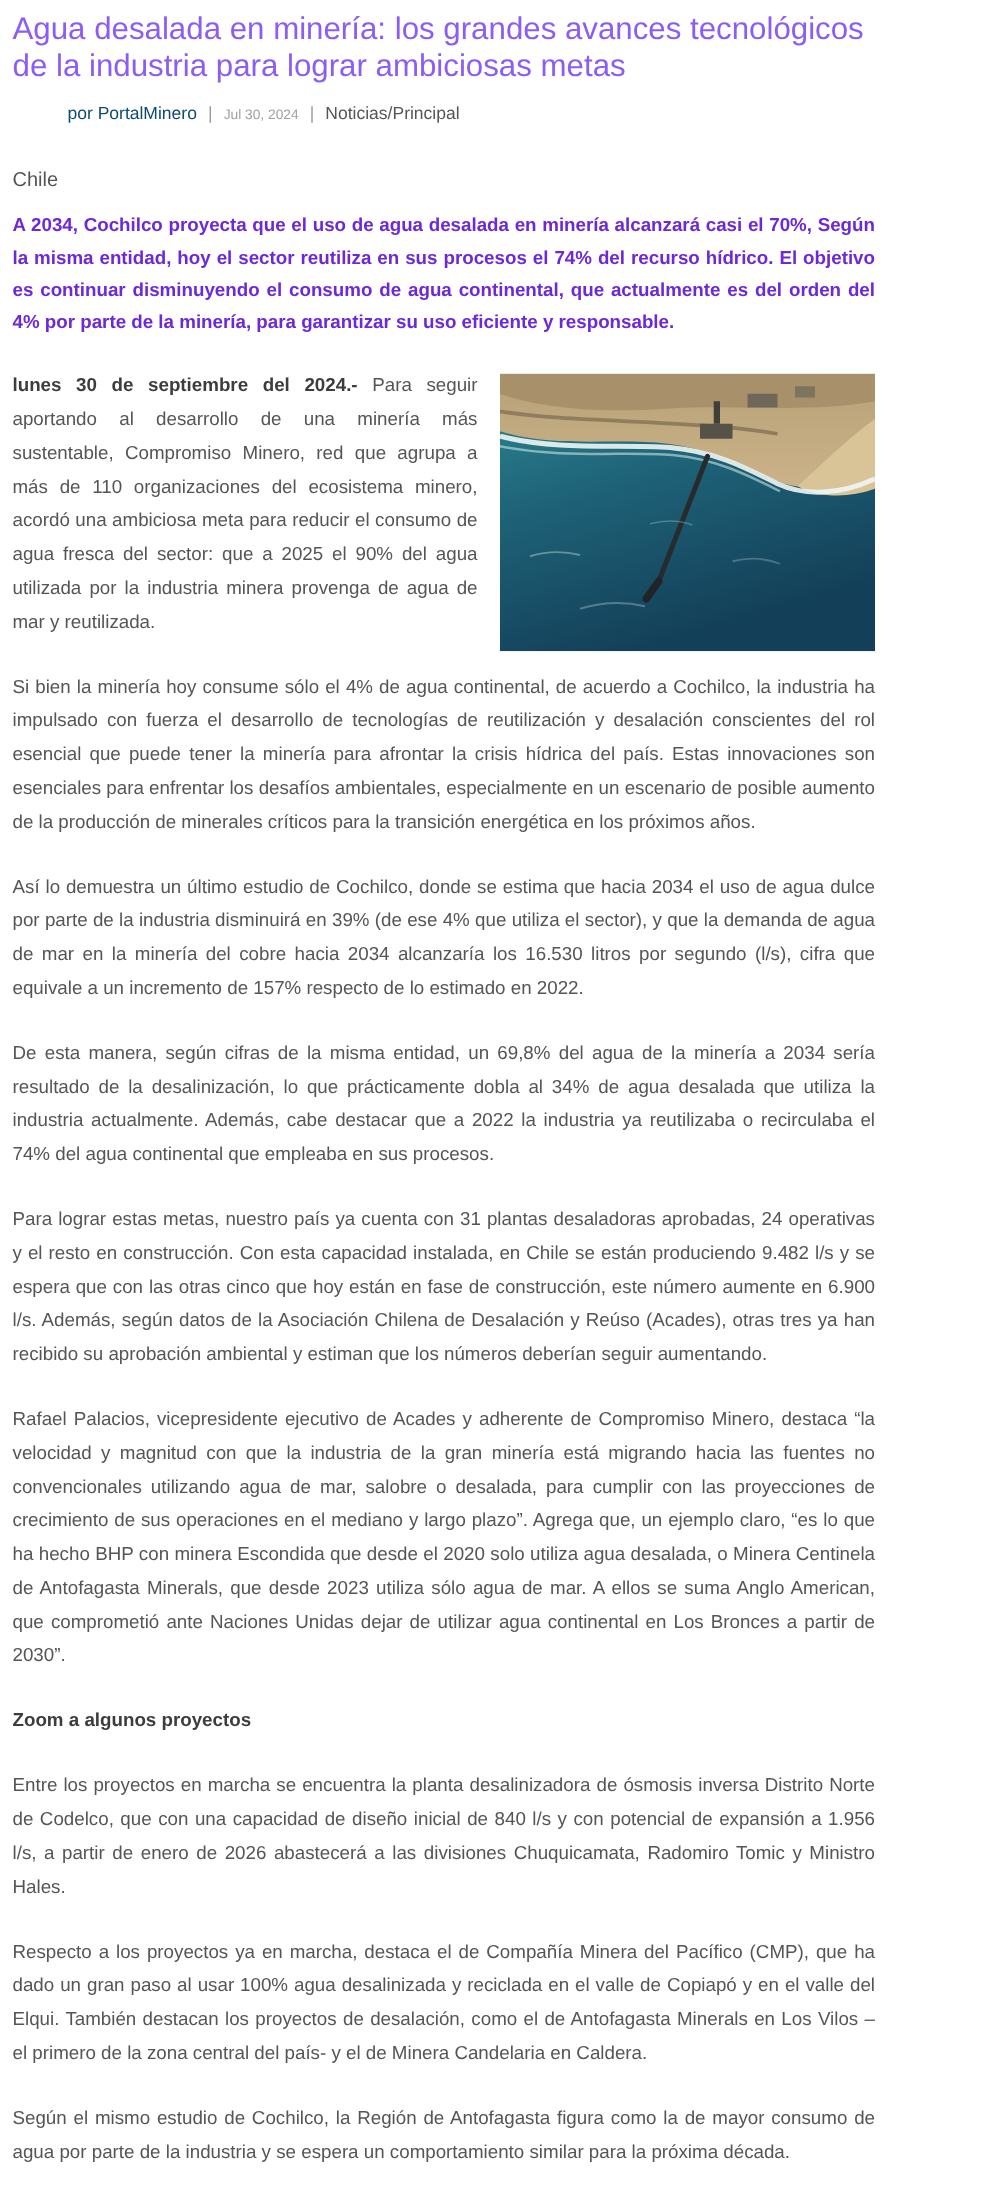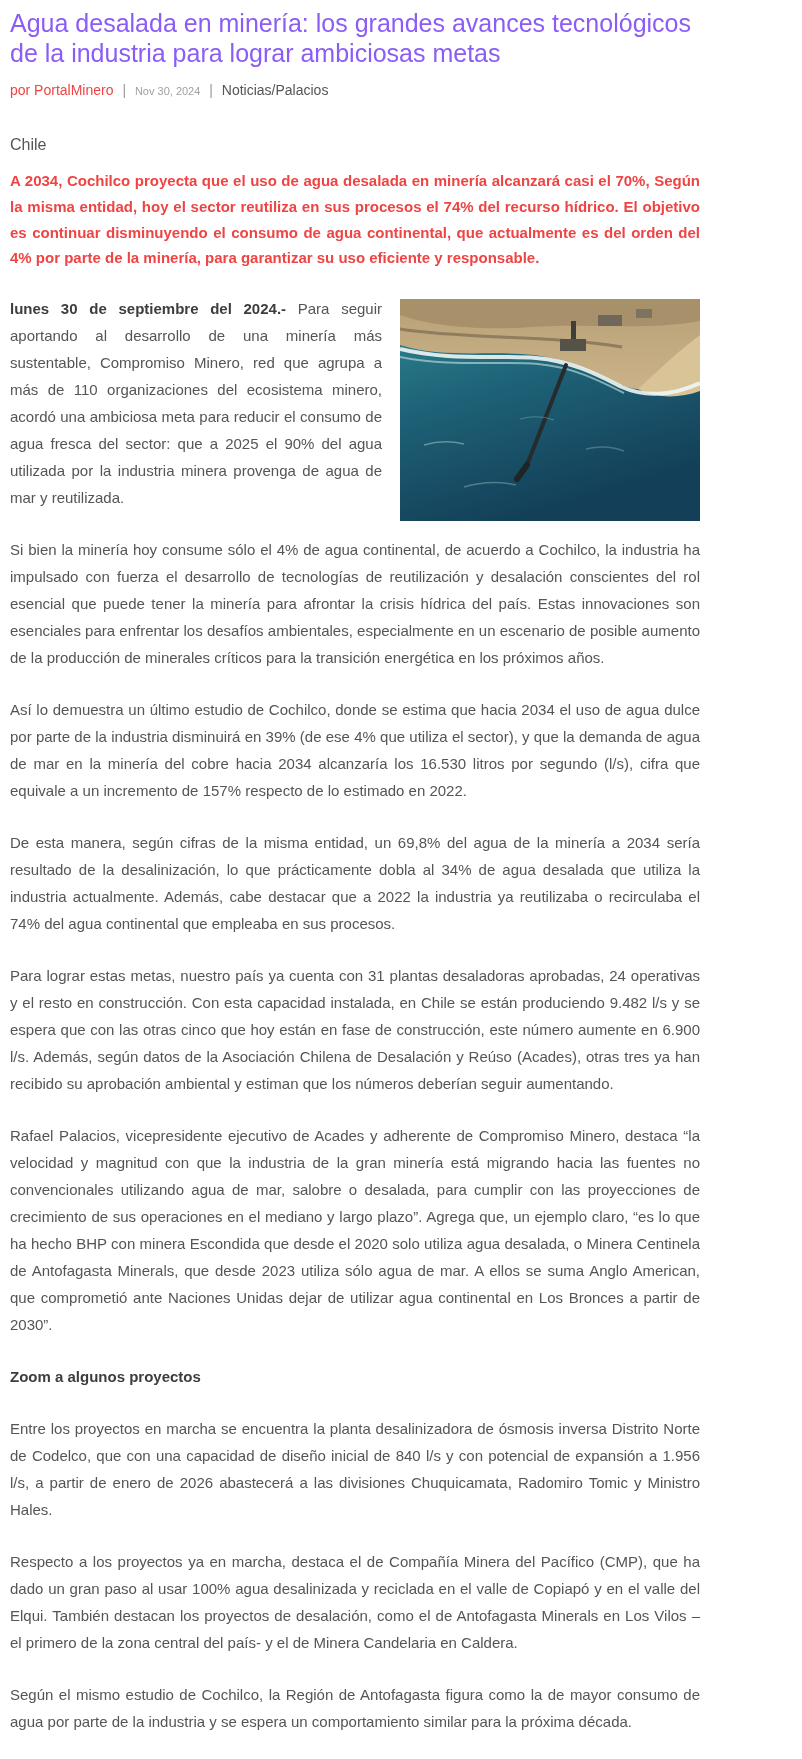--- a/index.html
+++ b/index.html
@@ -18,33 +18,33 @@
     font-size: 25px;
     line-height: 1.2;
     font-weight: 500;
     margin: 0 0 14px 0;
   }
   .byline {
     font-size: 14px;
     color: #666666;
     margin: 0 0 38px 0;
   }
-  .byline .author { color: #ef4444; text-decoration: none; }
+  .byline .author { color: #0c4a6e; text-decoration: none; margin-left: 44px; }
   .byline .sep { color: #999999; margin: 0 5px; }
   .byline .date { font-size: 11px; color: #a0a0a0; }
   .byline .category { color: #555555; text-decoration: none; }
   .country {
     font-size: 16px;
     color: #555555;
     margin: 0 0 14px 0;
   }
   .lead {
     font-size: 15px;
     font-weight: bold;
-    color: #ef4444;
+    color: #6d28d9;
     line-height: 1.72;
     text-align: justify;
     margin: 0 0 24px 0;
   }
   .article-body { font-size: 15px; }
   .para {
     line-height: 1.8;
     color: #555555;
     text-align: justify;
     margin: 0 0 25px 0;
@@ -70,23 +70,23 @@
 <body>
 
 <div class="page">
   <article>
 
     <h1 class="article-title">Agua desalada en minería: los grandes avances tecnológicos de la industria para lograr ambiciosas metas</h1>
 
     <p class="byline">
       <span class="author">por PortalMinero</span>
       <span class="sep">|</span>
-      <span class="date">Nov 30, 2024</span>
+      <span class="date">Jul 30, 2024</span>
       <span class="sep">|</span>
-      <span class="category">Noticias/Palacios</span>
+      <span class="category">Noticias/Principal</span>
     </p>
 
     <p class="country">Chile</p>
 
     <p class="lead">A 2034, Cochilco proyecta que el uso de agua desalada en minería alcanzará casi el 70%, Según la misma entidad, hoy el sector reutiliza en sus procesos el 74% del recurso hídrico. El objetivo es continuar disminuyendo el consumo de agua continental, que actualmente es del orden del 4% por parte de la minería, para garantizar su uso eficiente y responsable.</p>
 
     <div class="article-body clearfix" id="article-body">
 
       <figure class="hero">
         <svg viewBox="0 0 300 222" width="300" height="222" role="img">

